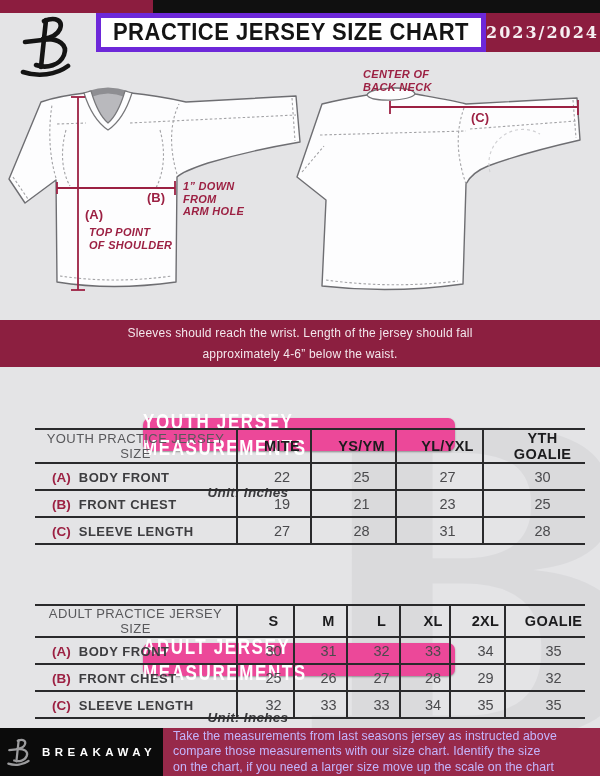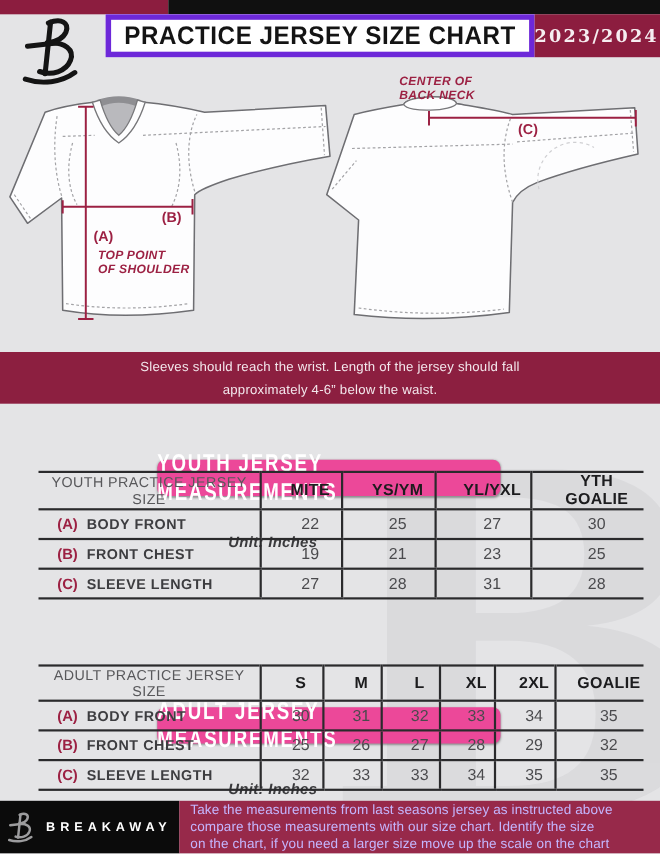--- a/index.html
+++ b/index.html
@@ -135,20 +135,23 @@
         <path d="M390 47 L 578 47"></path>
           <path d="M390 41 L 390 54"></path>
           <path d="M578 40 L 578 55"></path>
       </g>
     </svg>
     
     <div class="diag-label diag-note" style="left:363px;top:8px;">CENTER OF
 BACK NECK</div>
     <div class="diag-label diag-key" style="left:471px;top:50px;">(C)</div>
     <div class="diag-label diag-key" style="left:147px;top:130px;">(B)</div>
+    <div class="diag-label diag-note" style="left:183px;top:120px;">1” DOWN
+FROM
+ARM HOLE</div>
     <div class="diag-label diag-key" style="left:85px;top:147px;">(A)</div>
     <div class="diag-label diag-note" style="left:89px;top:166px;">TOP POINT
 OF SHOULDER</div>
   </div>
 
   <div class="watermark">B</div>
 
   <div class="banner z">
     <span>Sleeves should reach the wrist. Length of the jersey should fall
 approximately 4-6” below the waist.</span>

